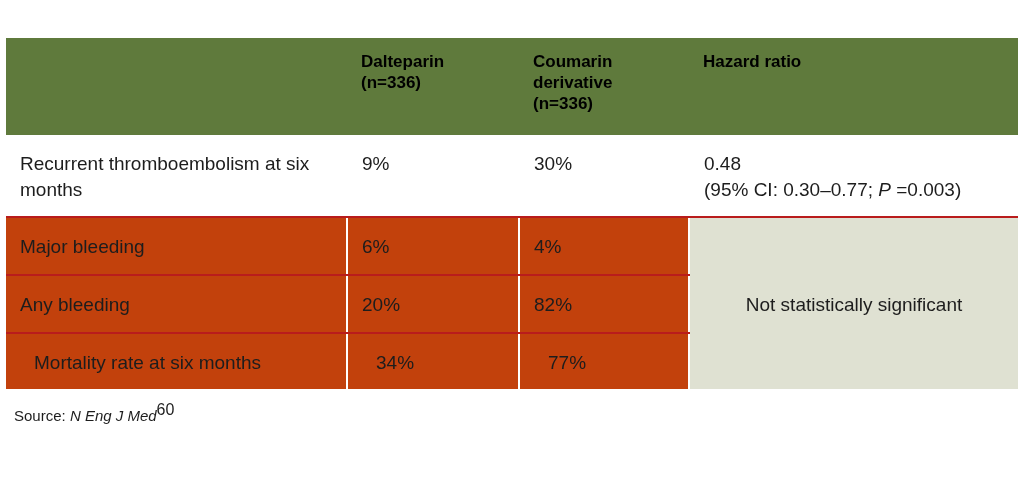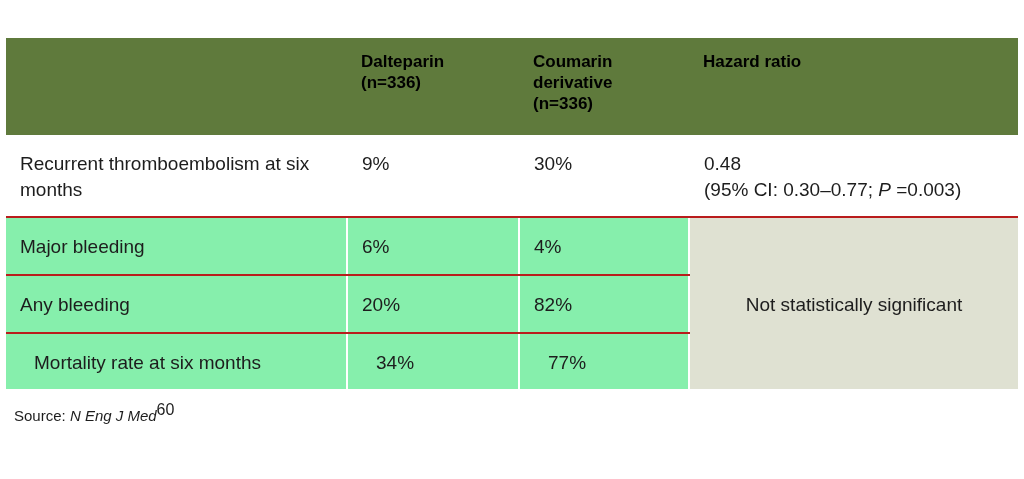--- a/index.html
+++ b/index.html
@@ -67,21 +67,21 @@
     font-size: 19px;
     font-weight: 400;
     color: #1d1d1d;
     vertical-align: top;
     padding: 16px 14px 14px 14px;
     line-height: 1.35;
     border-right: 2px solid #ffffff;
     border-bottom: 2px solid #b91c1c;
   }
   tbody tr.row-white td { background: #ffffff; }
-  tbody tr.row-grey td { background: #86efac; }
+  tbody tr.row-grey td { background: #c2410c; }
 
   tbody td.col-label { }
   tbody td.hazard-first { background: #ffffff !important; }
   tbody td.hazard-merge {
     background: #dfe1d2 !important;
     vertical-align: middle;
     text-align: center;
     border-bottom: none;
   }
   tbody td.last-col { border-right: none; }

